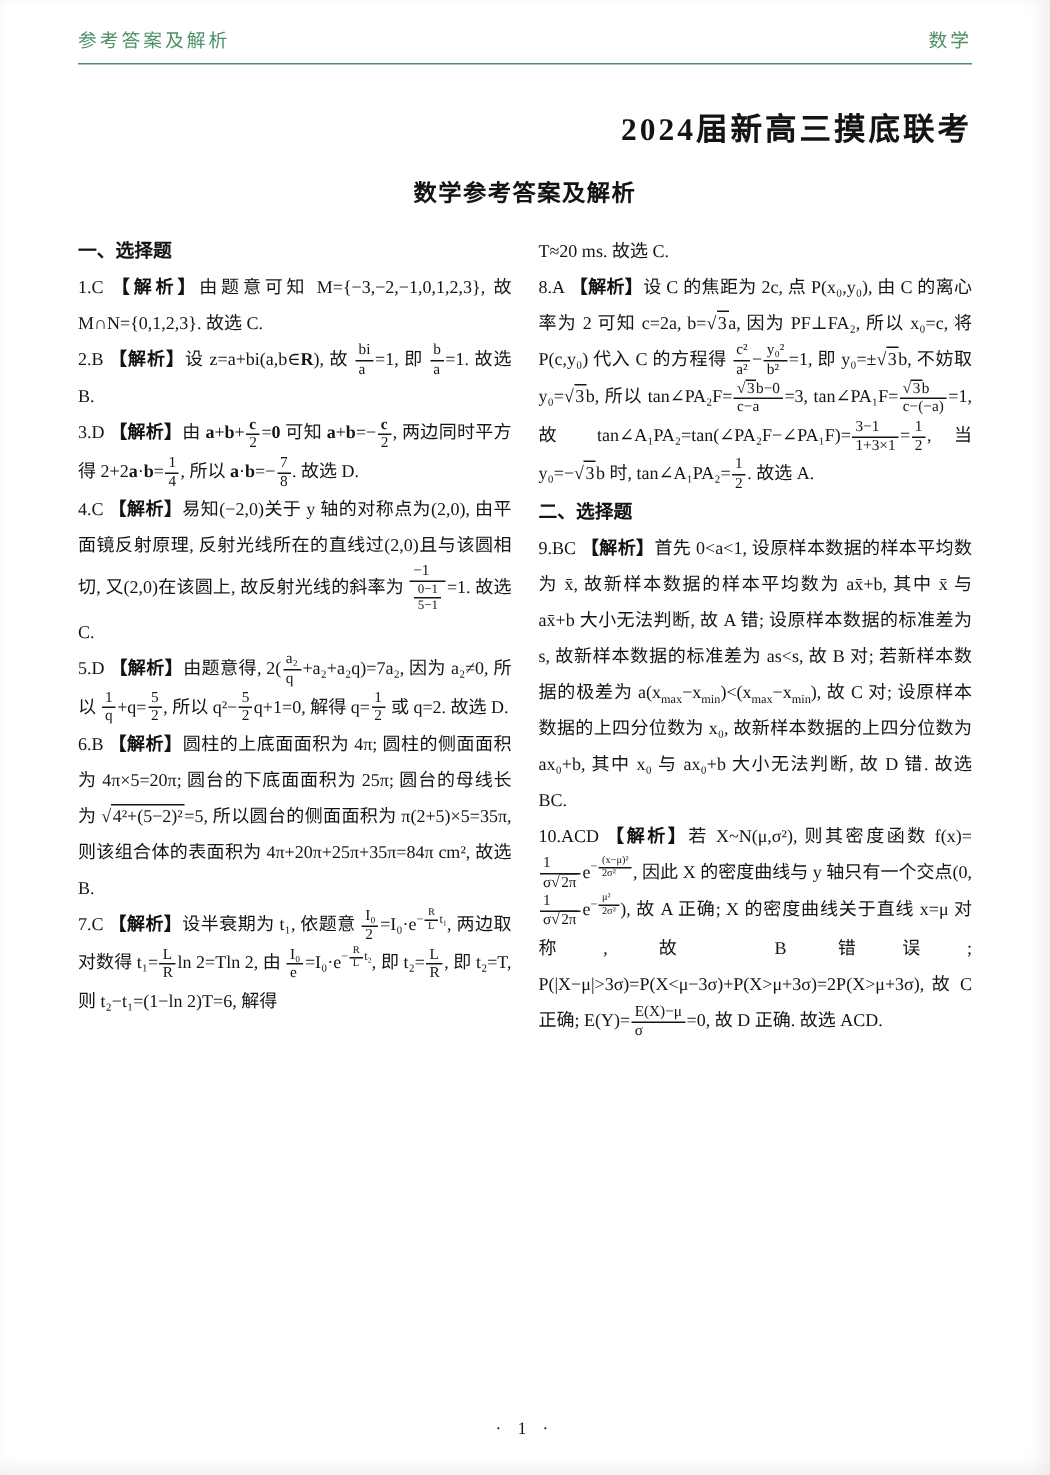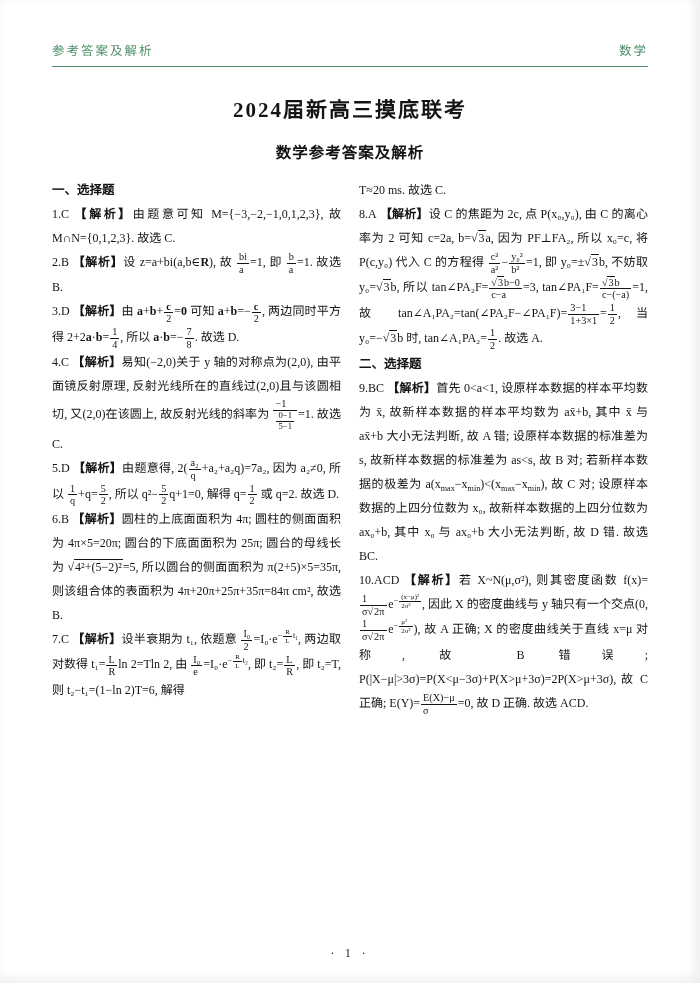--- a/index.html
+++ b/index.html
@@ -8,25 +8,25 @@
     --page-bg:#ffffff;
   }
   *{box-sizing:border-box;}
   html,body{margin:0;padding:0;}
   body{
     width:700px;height:983px;overflow:hidden;position:relative;
     background:var(--page-bg);color:var(--text);
     font-family:"Liberation Serif","DejaVu Serif",serif;
     box-shadow:inset -5px -4px 12px rgba(0,0,0,0.07);
   }
-  .page{position:relative;width:100%;height:100%;padding:40px 52px 0;border-radius:25px;}
+  .page{position:relative;width:100%;height:100%;padding:16px 52px 0;border-radius:25px;}
   .page-header{display:flex;justify-content:space-between;align-items:flex-end;
     color:var(--accent);font-size:12.5px;letter-spacing:2px;}
   .header-rule{border:none;border-top:1px solid var(--accent);margin:7px 0 0;}
-  .title{text-align:center;font-size:21px;font-weight:bold;letter-spacing:2px;margin:26px 0 0;}
+  .title{text-align:right;font-size:21px;font-weight:bold;letter-spacing:2px;margin:26px 0 0;}
   .subtitle{text-align:center;font-size:15.5px;font-weight:bold;letter-spacing:1px;margin:17px 0 16px;}
   .columns{display:flex;gap:18px;margin-top:12px;}
   .col{flex:1;min-width:0;}
   .sec-heading{font-size:12.5px;font-weight:bold;line-height:24px;margin:0;}
   .item{margin:0;font-size:12px;line-height:24px;text-align:justify;}
   .inum{margin-right:3px;margin-top:24px;}
   .tag{font-weight:bold;}
   
   .f{display:inline-block;vertical-align:middle;line-height:1.15;font-size:0.85em;margin:0 1px;}
   .fn{display:block;border-bottom:1px solid currentColor;padding:0 2px;}

